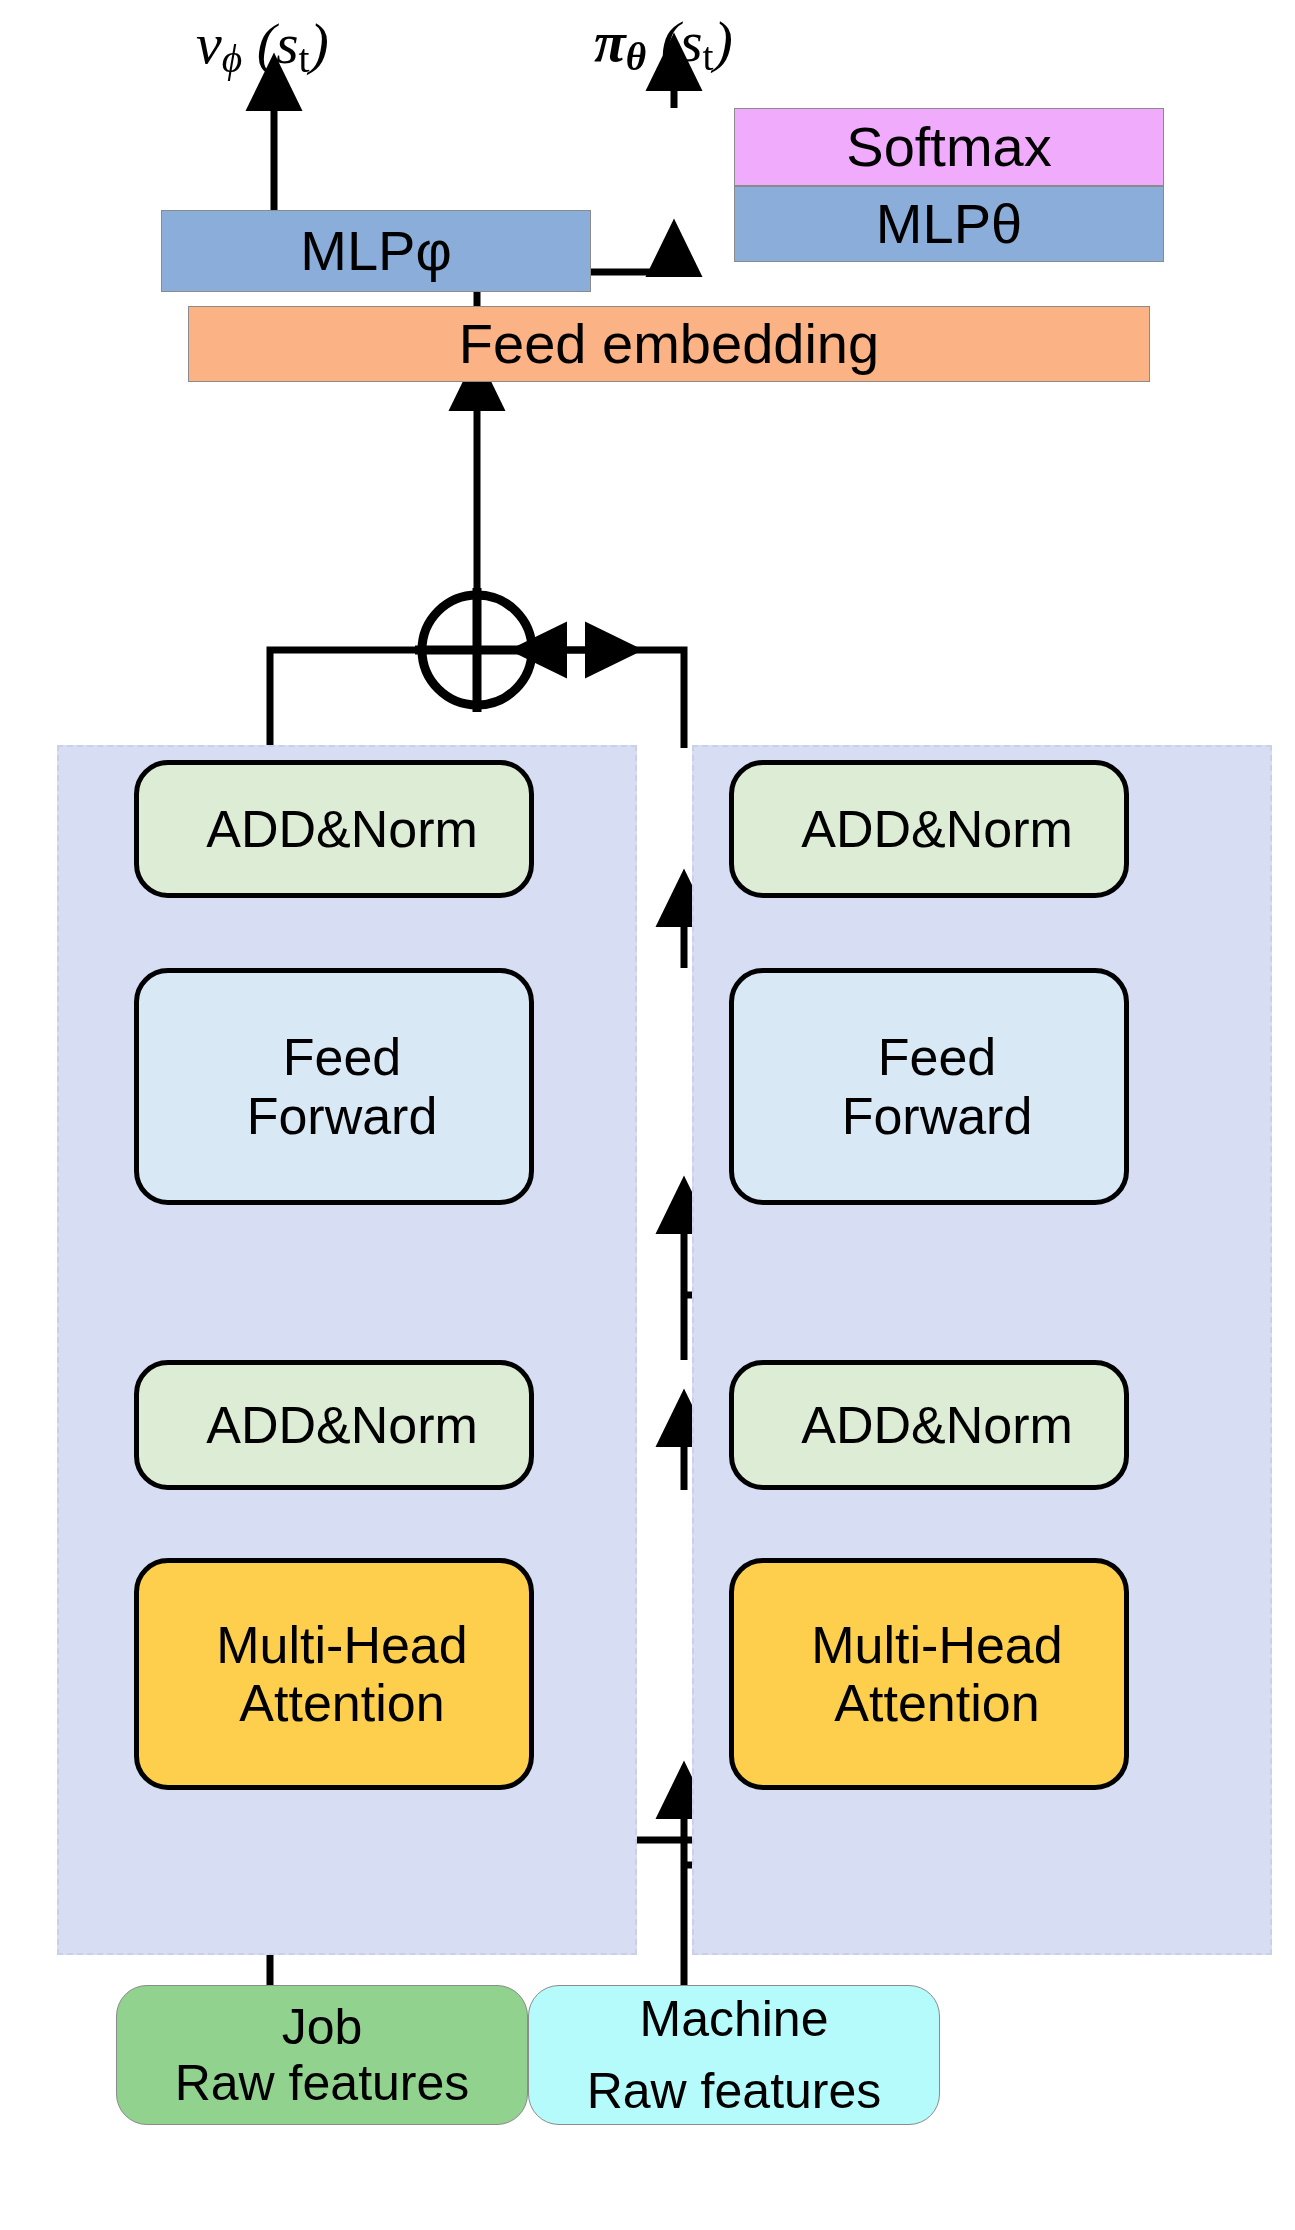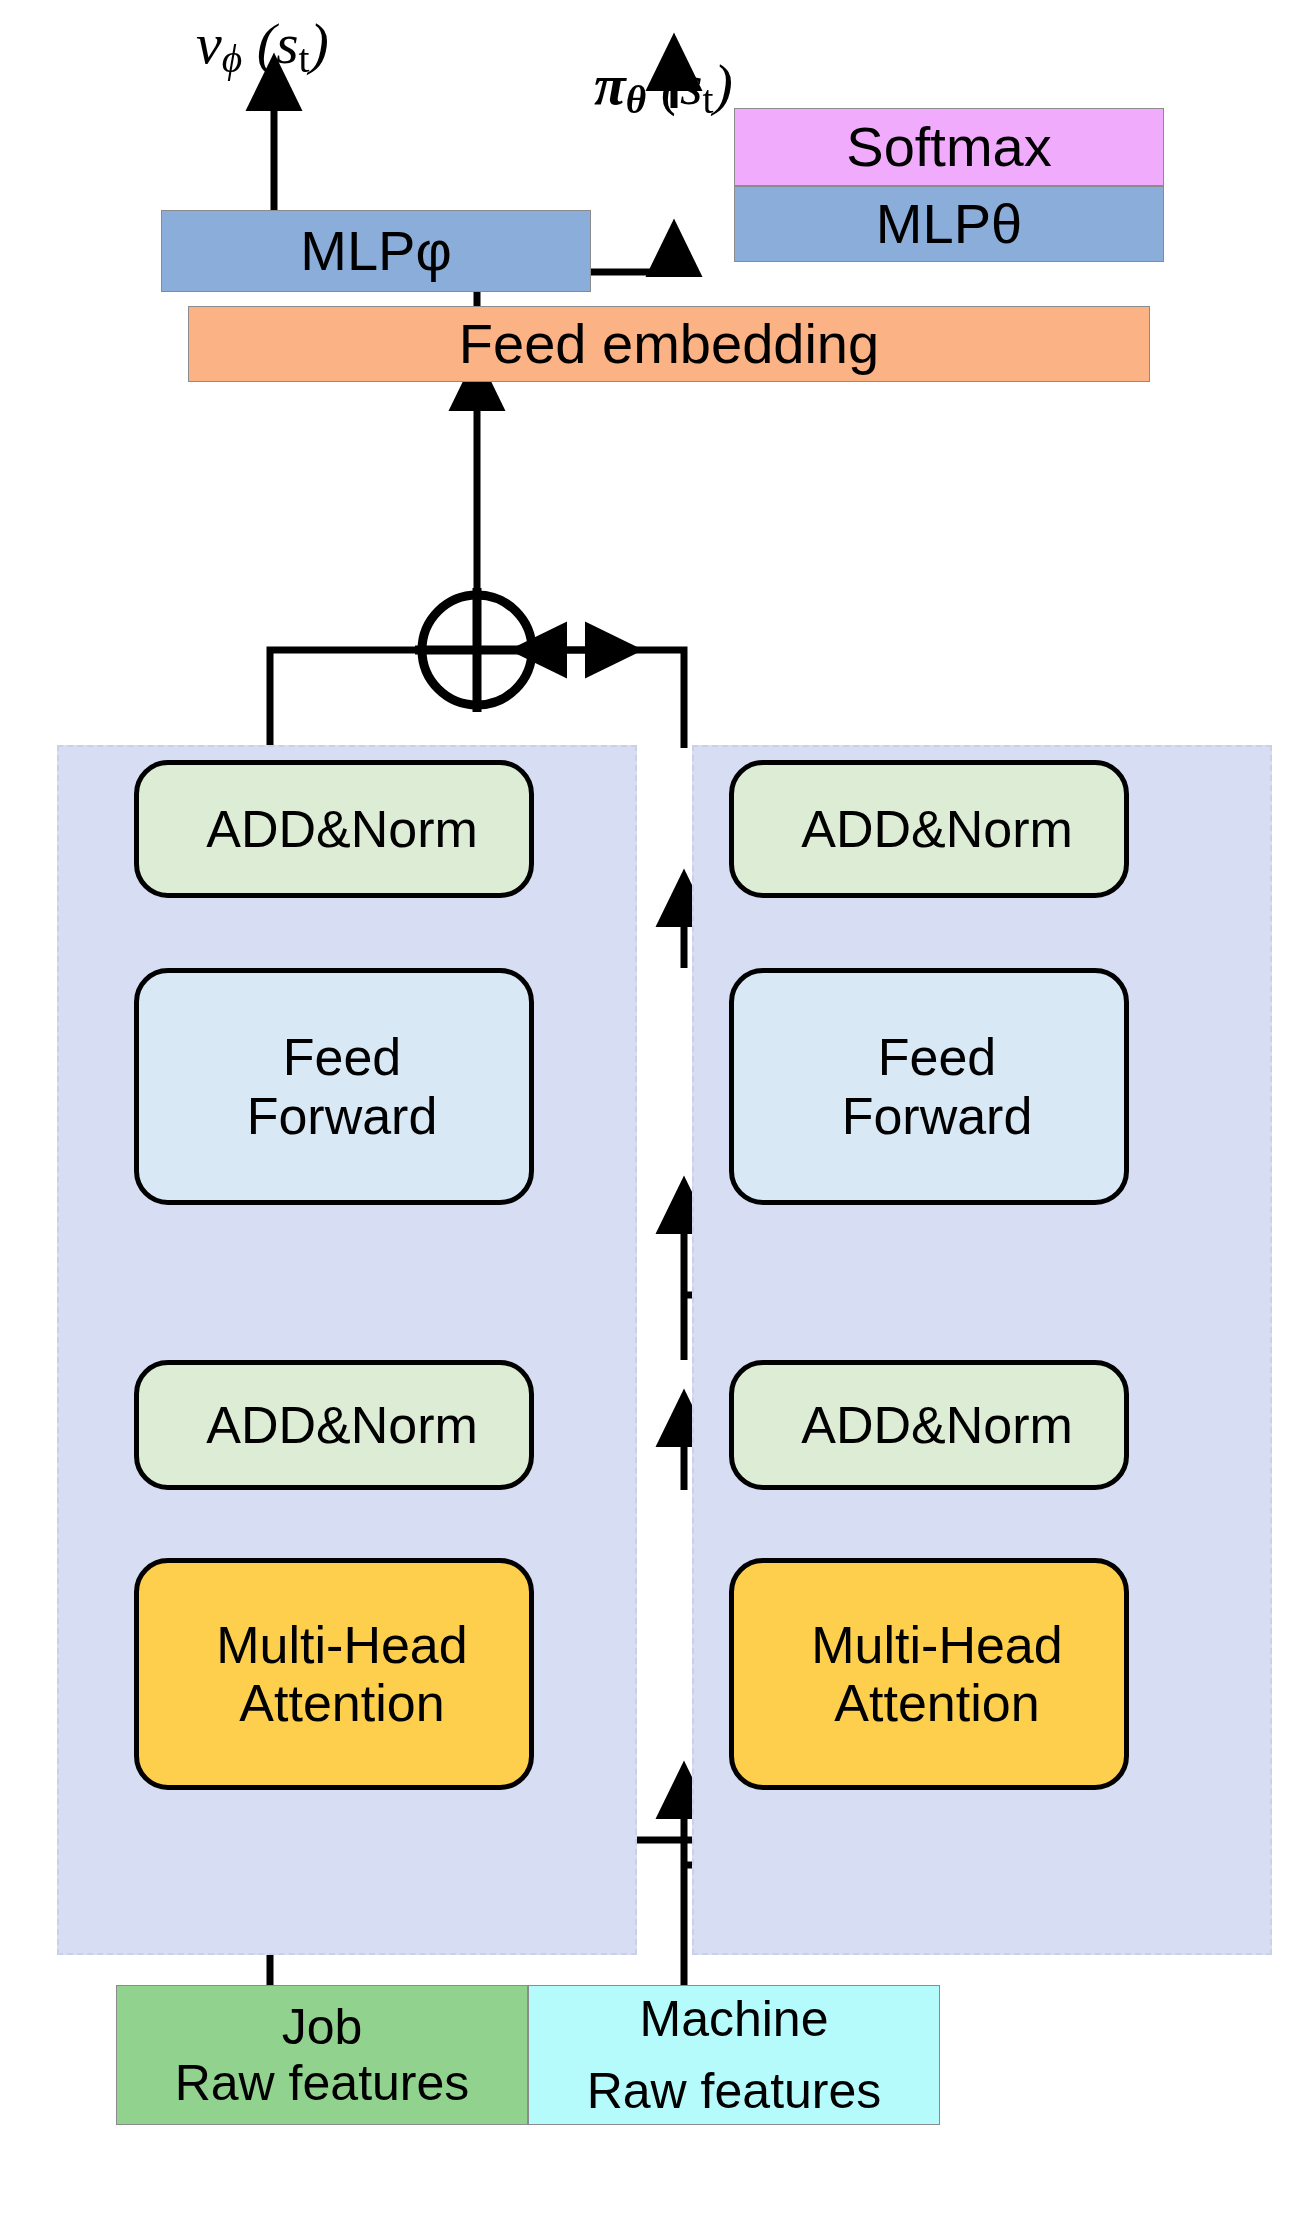--- a/index.html
+++ b/index.html
@@ -23,21 +23,21 @@
   .c-addnorm{background:#dcecd5;}
   .c-ff{background:#d9e8f5;}
   .c-mha{background:#fdcf4d;}
   .c-job{background:#90d28e;}
   .c-mach{background:#b6fbfc;gap:16px;}
 
   .lbl-mlp{font-size:56px;}
   .lbl-soft{font-size:56px;}
   .lbl-state{font-size:56px;}
   .lbl-box{font-size:52px;padding-left:16px;}
-  .lbl-io{font-size:50px;}
+  .lbl-io{font-size:50px;border-radius:31px;}
   .formula{position:absolute;font-size:58px;white-space:nowrap;
            font-family:"Liberation Serif","DejaVu Serif",serif;}
   .formula i{font-style:italic;}
   .sub{font-size:0.68em;vertical-align:-0.22em;}
   .gk{font-family:"Liberation Serif","DejaVu Serif",serif;font-style:italic;}
 </style>
 </head>
 <body>
 
 <div id="stage">
@@ -88,21 +88,21 @@
       <path d="M668,1865 L1226,1865 L1226,1443 L1072,1443" marker-end="url(#ah)"></path>
       <path d="M668,1985 L668,1790" marker-end="url(#ah)"></path>
       <path d="M668,1840 L574,1840 L574,1790" marker-end="url(#ah)"></path>
       <path d="M668,1840 L762,1840 L762,1790" marker-end="url(#ah)"></path>
     </g>
   </svg>
 
   <div class="formula" style="left:180px;top:10px;">
     <i>v</i><span class="gk sub">ϕ</span> <i>(s</i><span class="sub">t</span><i>)</i>
   </div>
-  <div class="formula" style="left:578px;top:8px;margin-top:43px;">
+  <div class="formula" style="left:578px;top:8px;">
     <span class="gk" style="font-weight:bold;">π</span><span class="gk sub" style="font-weight:bold;">θ</span>
     <i>(s</i><span class="sub">t</span><i>)</i>
   </div>
 
   <div class="node sq c-mlp lbl-mlp" style="left:145px;top:210px;width:430px;height:82px;">
     <span>MLPφ</span>
   </div>
 
   <div class="node sq c-soft lbl-soft" style="left:718px;top:108px;width:430px;height:78px;">
     <span>Softmax</span>

